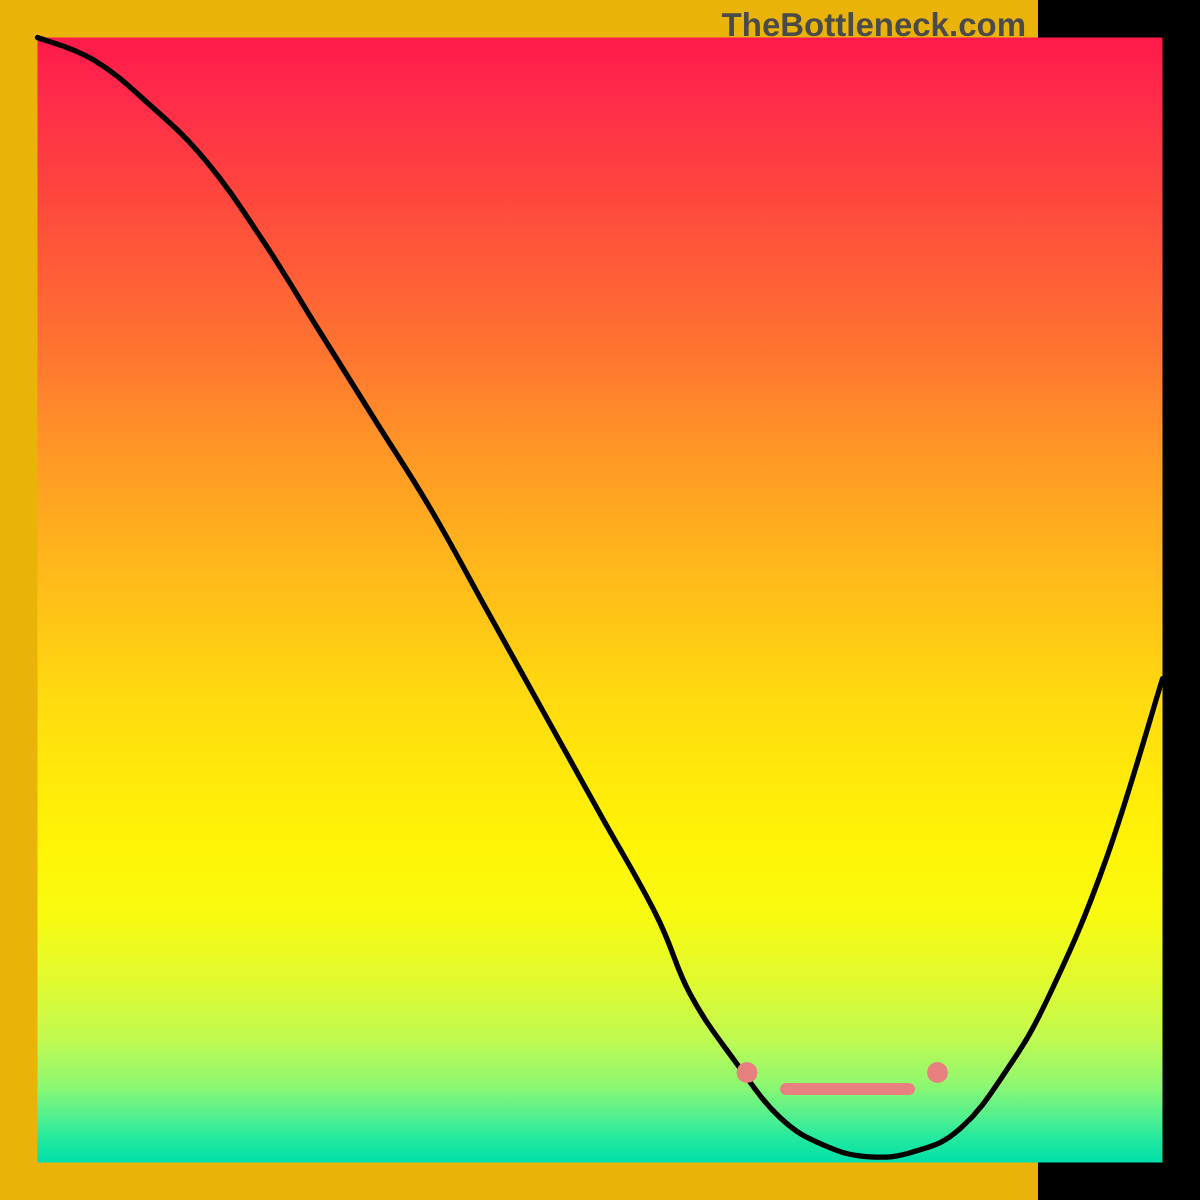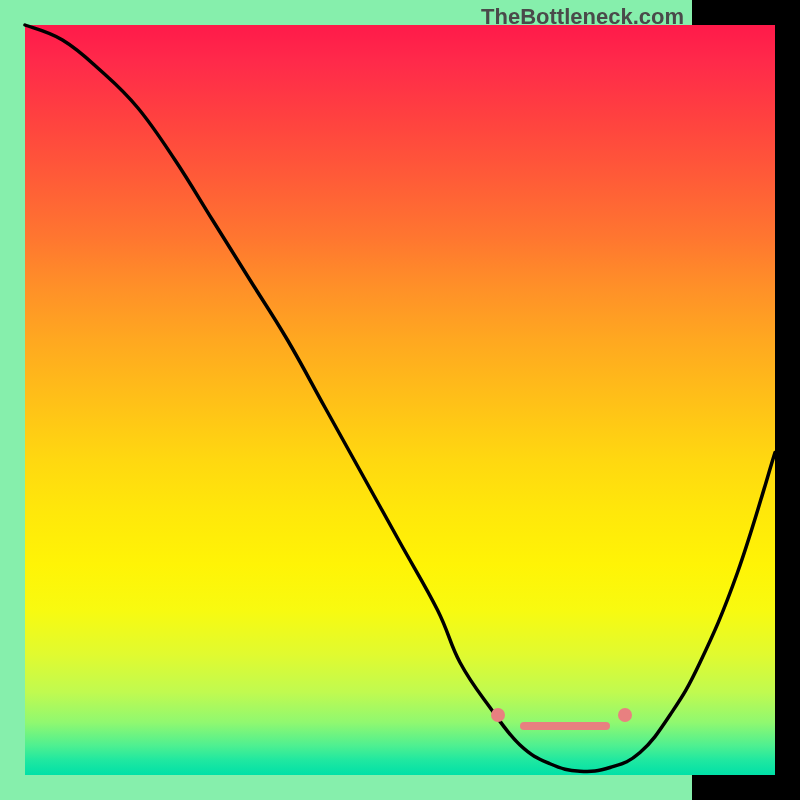--- a/index.html
+++ b/index.html
@@ -7,21 +7,21 @@
     padding: 0;
     width: 800px;
     height: 800px;
     background: #000;
     overflow: hidden;
   }
   .chart-container {
     position: relative;
     width: 692px;
     height: 800px;
-    background: #86efac;
+    background: #eab308;
   }
   .plot-area {
     position: absolute;
     left: 25px;
     top: 25px;
     width: 750px;
     height: 750px;
     background: linear-gradient(to bottom,
       #ff1a4a 0%,
       #ff2a4a 5%,

